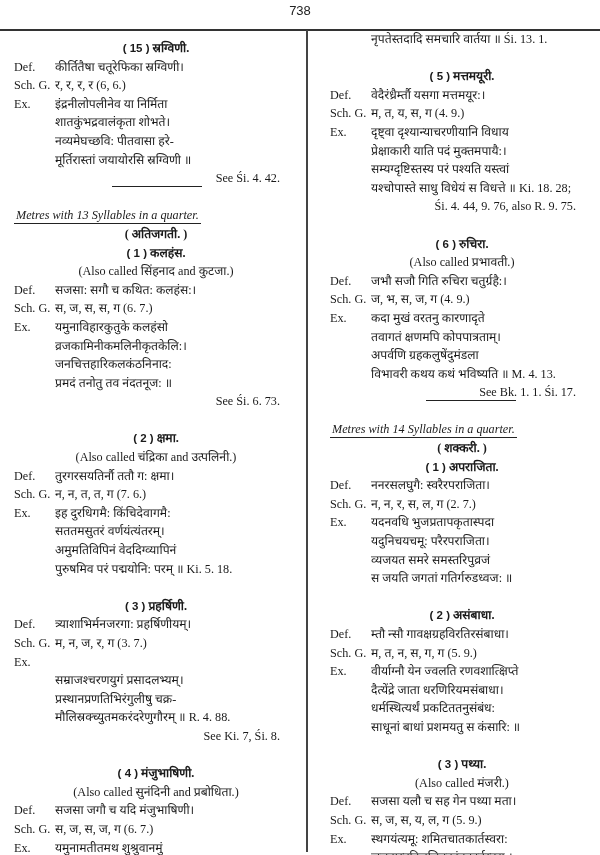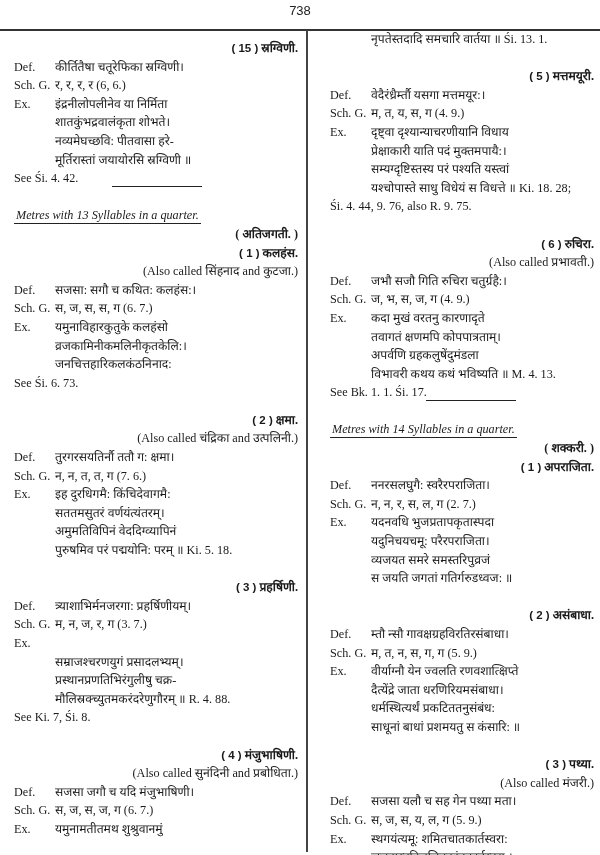--- a/index.html
+++ b/index.html
@@ -19,28 +19,28 @@
     position: absolute; top: 29px; left: 0; width: 600px; height: 1.5px; background: #333;
   }
   .col-divider {
     position: absolute; top: 30px; left: 306px; width: 1.5px; height: 822px; background: #444;
   }
   .column { position: absolute; top: 30px; }
   .col-left { left: 0; width: 306px; padding-left: 14px; padding-right: 8px; }
   .col-right { left: 308px; width: 292px; padding-left: 22px; padding-right: 6px; }
 
   .line { height: 18.6px; line-height: 18.6px; white-space: nowrap; position: relative; }
-  .center { text-align: right; }
+  .center { text-align: center; }
   .heading { font-weight: bold; }
   .heading .num { font-weight: bold; font-family: "Liberation Sans", "DejaVu Sans", sans-serif; font-size: 11.5px; }
   .row { display: flex; }
   .lab { width: 41px; flex: none; }
   .txt { flex: 1; }
   .indent { padding-left: 41px; }
-  .right-ref { text-align: left; padding-right: 18px; }
+  .right-ref { text-align: right; padding-right: 18px; }
   .italic-title {
     font-style: italic; text-align: left;
   }
   .italic-title span { border-bottom: 1px solid #222; padding: 0 2px 1px 2px; }
   .gap { height: 18.6px; }
   .gap-small { height: 9px; }
   .see-rule { display: inline-block; border-top: 1.2px solid #222; position: absolute; }
 </style>
 </head>
 <body>
@@ -94,20 +94,21 @@
   <div class="line row">
     <span class="lab">Sch. G.</span>
     <span class="txt">स, ज, स, स, ग (6. 7.)</span>
   </div>
   <div class="line row">
     <span class="lab">Ex.</span>
     <span class="txt">यमुनाविहारकुतुके कलहंसो</span>
   </div>
   <div class="line indent">व्रजकामिनीकमलिनीकृतकेलि:।</div>
   <div class="line indent">जनचित्तहारिकलकंठनिनाद:</div>
+  <div class="line indent">प्रमदं तनोतु तव नंदतनूज: ॥</div>
   <div class="line right-ref">See Śi. 6. 73.</div>
   <div class="gap"></div>
 
   <div class="line center heading">
     <span class="num">( 2 )</span>
     <span>क्षमा.</span>
   </div>
   <div class="line center">(Also called चंद्रिका and उत्पलिनी.)</div>
   <div class="line row">
     <span class="lab">Def.</span>

